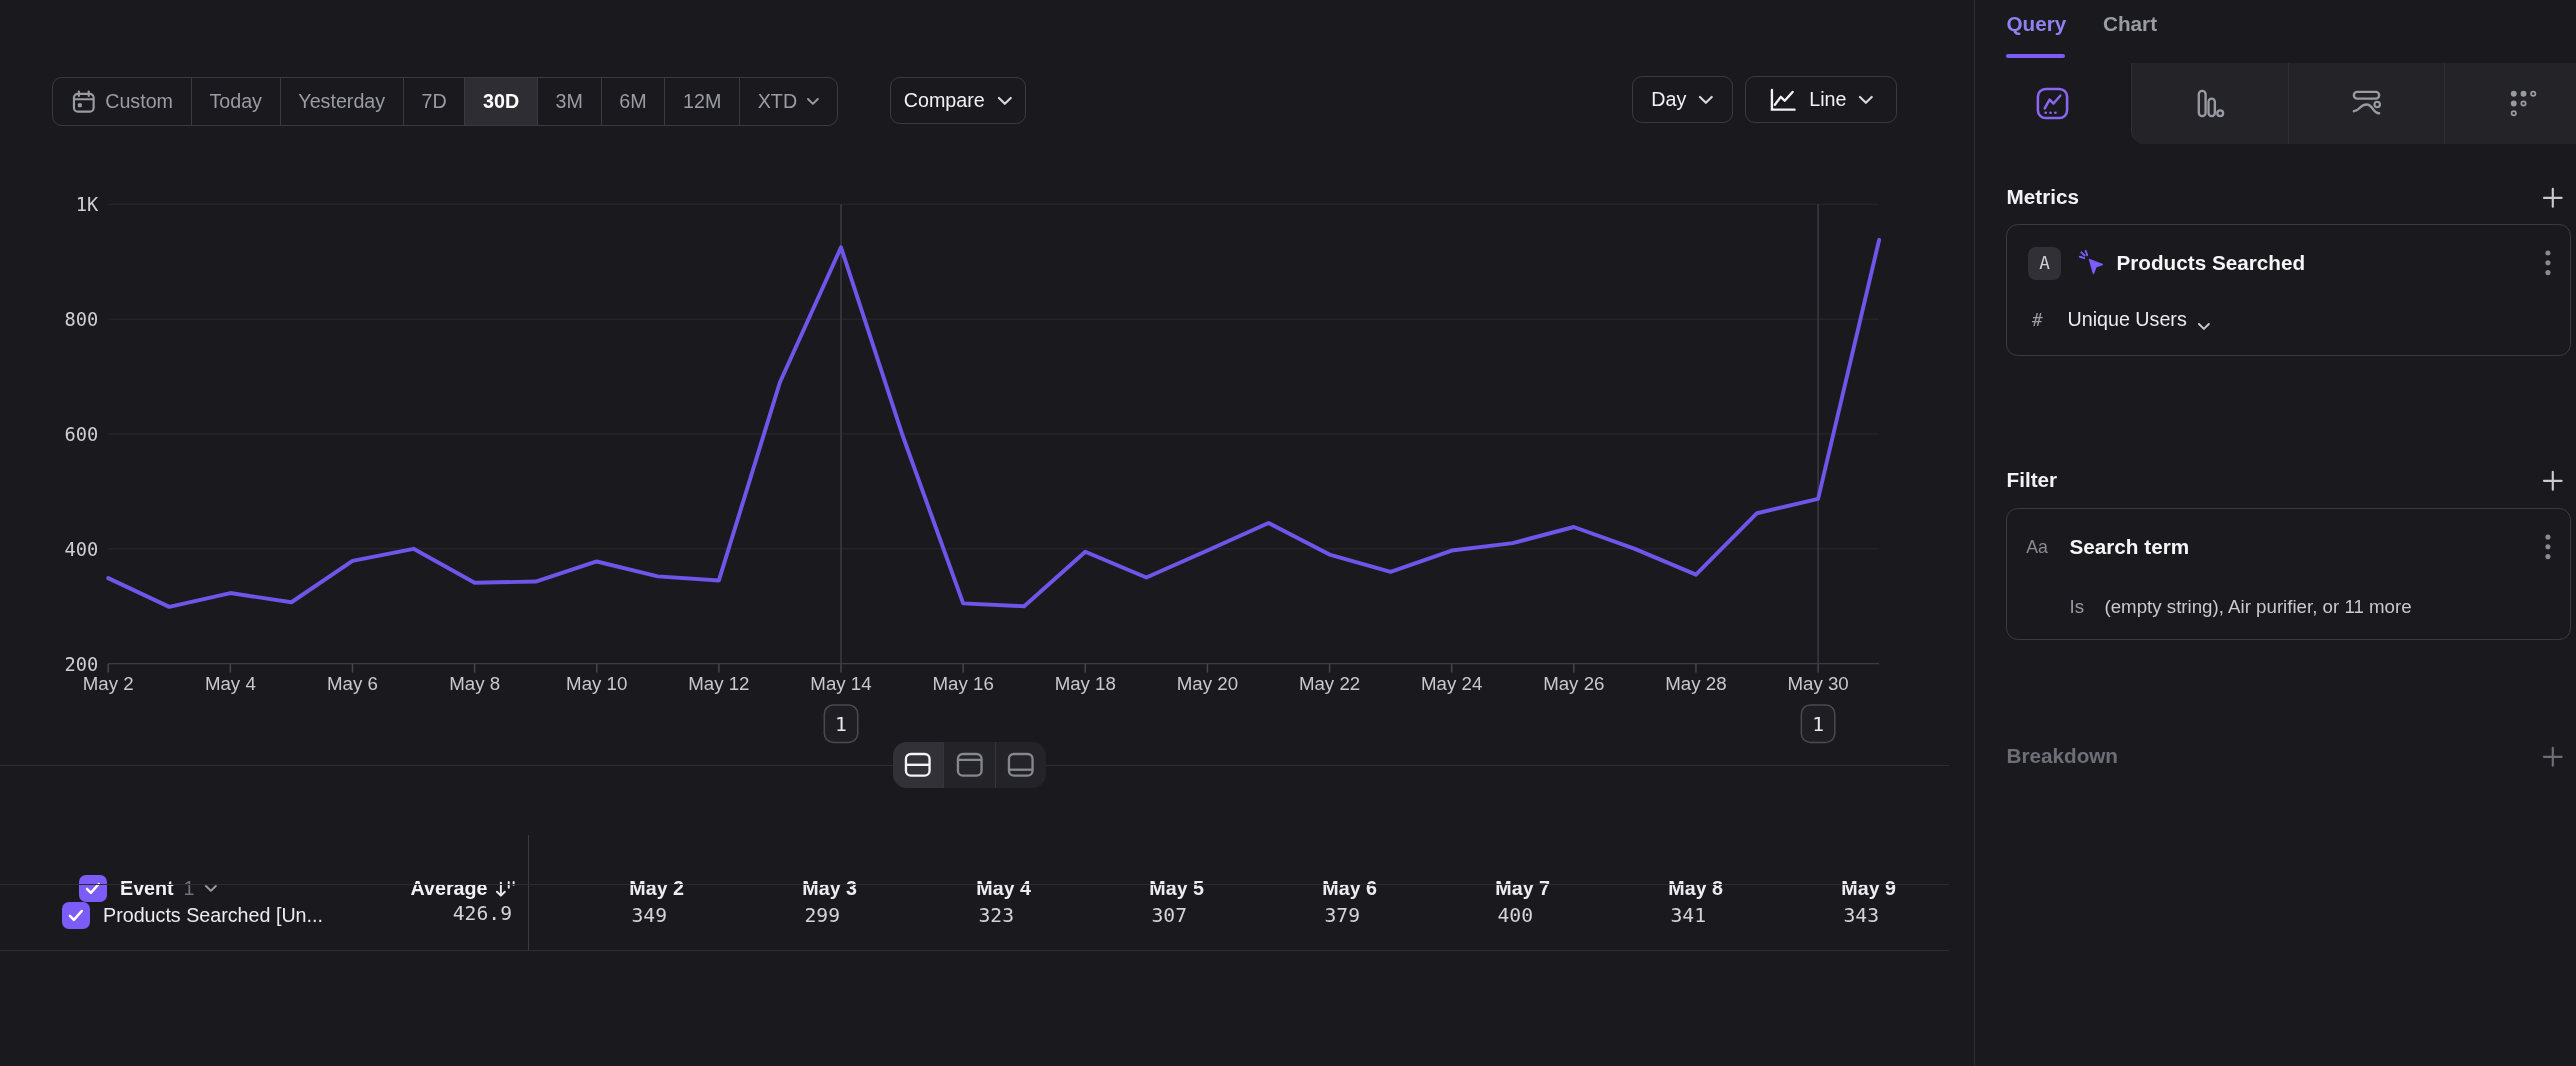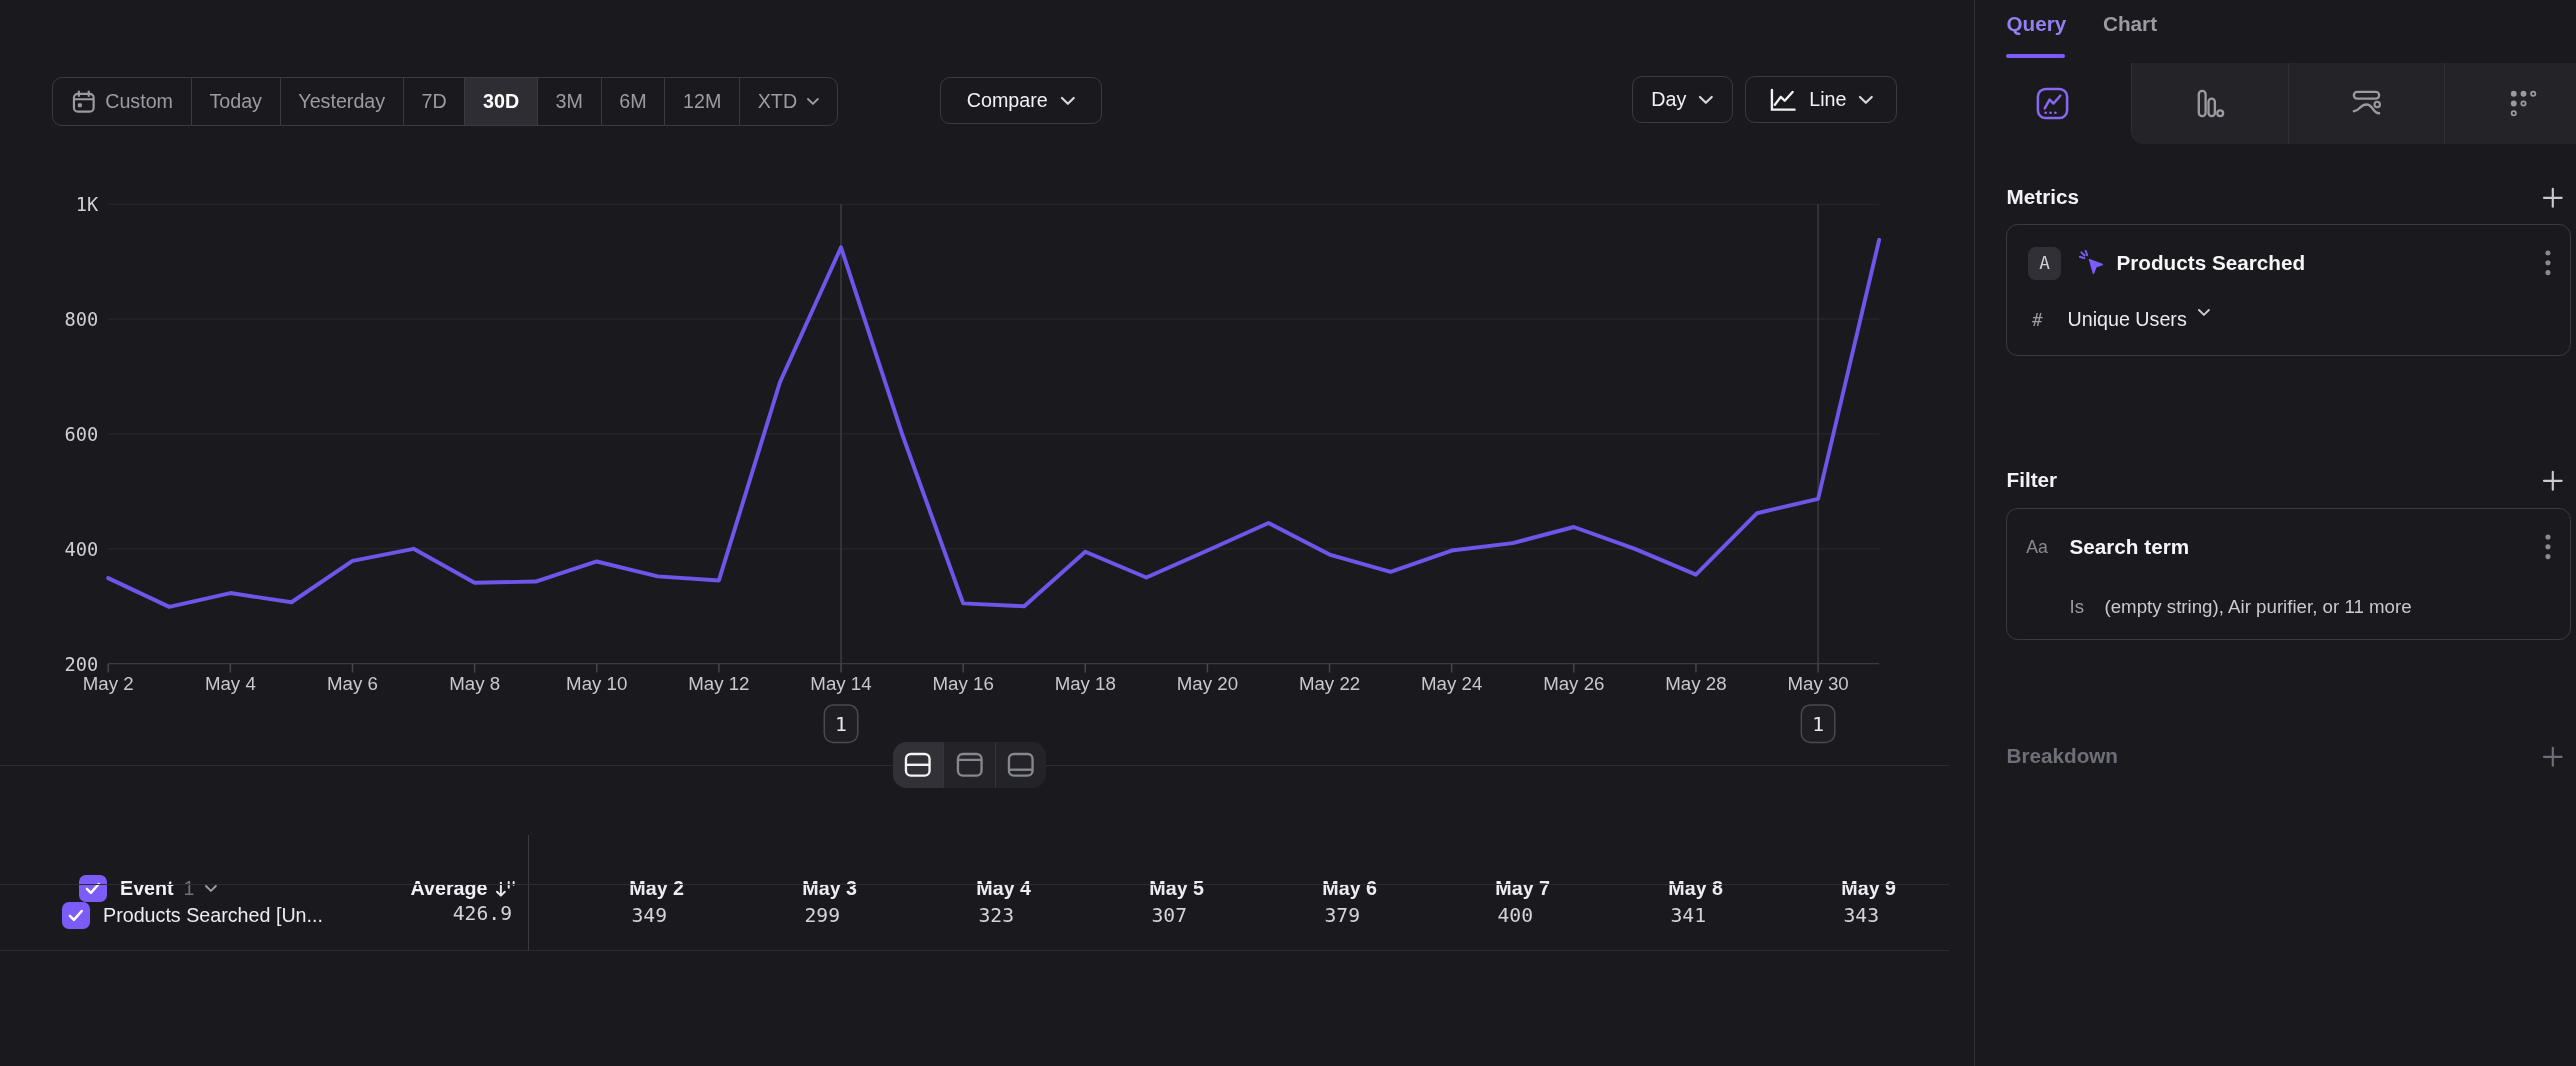--- a/index.html
+++ b/index.html
@@ -12,21 +12,21 @@
 
   
   .seg-control{position:absolute;left:52px;top:77px;height:47px;display:flex;align-items:stretch;
     border:1px solid #3a3a40;border-radius:9.8px;overflow:hidden;}
   .seg{display:flex;align-items:center;justify-content:center;gap:8.9px;padding:0 17.7px;
     color:#9b9ba3;font-size:19.7px;border-right:1px solid #3a3a40;cursor:default;white-space:nowrap;}
   .seg:last-child{border-right:none;}
   .seg.active{background:#2d2d33;color:#ffffff;font-weight:700;}
   .btn{position:absolute;height:47px;display:flex;align-items:center;justify-content:center;gap:11.8px;
     border:1px solid #3a3a40;border-radius:9.8px;color:#f2f2f4;font-size:19.7px;box-sizing:border-box;}
-  #compare-btn{left:940px;top:77px;width:162px;}
+  #compare-btn{left:890px;top:77px;width:136px;}
   #day-btn{left:1632px;top:76px;width:101px;}
   #line-btn{left:1745px;top:76px;width:152px;}
 
   
   #legend{position:absolute;left:0;top:154px;width:1949px;display:flex;justify-content:center;}
   .legend-item{display:flex;align-items:center;gap:13.8px;font-size:18.7px;color:#c6c6cb;}
   .legend-swatch{width:16.7px;height:16.7px;border-radius:4.9px;background:#7f5ff5;}
 
   
   #chart-svg{position:absolute;left:0;top:148px;}
@@ -71,21 +71,21 @@
 
   .section-head{position:absolute;left:31.5px;font-size:20.7px;font-weight:700;color:#f2f2f4;}
   .plus-btn{position:absolute;right:35px;width:25.6px;height:25.6px;display:flex;align-items:center;justify-content:center;}
   .card{position:absolute;left:30.5px;width:565px;height:132px;border:1px solid #3a3a40;border-radius:11.8px;box-sizing:border-box;}
   .card-kebab{position:absolute;right:17.7px;top:23.6px;}
   #metric-letter{position:absolute;left:21.6px;top:21.6px;width:33px;height:33px;border-radius:7.9px;background:#303036;
     color:#d0d0d4;font-size:17.7px;display:flex;align-items:center;justify-content:center;}
   #metric-event-icon{position:absolute;left:69px;top:21.6px;}
   .card-title{position:absolute;left:110px;top:25.6px;font-size:20.7px;font-weight:700;color:#f6f6f8;}
   #metric-agg-hash{position:absolute;left:25.6px;top:85px;font-size:17.7px;color:#9a9aa2;}
-  #metric-agg{position:absolute;left:61px;top:83px;display:flex;align-items:flex-start;gap:9.8px;font-size:19.7px;color:#ececf0;}
+  #metric-agg{position:absolute;left:61px;top:83px;display:flex;align-items:flex-end;gap:9.8px;font-size:19.7px;color:#ececf0;}
   #filter-aa{position:absolute;left:19.7px;top:27.6px;font-size:17.7px;color:#8a8a92;}
   #filter-op{position:absolute;left:63px;top:87px;font-size:18.7px;color:#9a9aa2;}
   #filter-val{position:absolute;left:98px;top:87px;font-size:18.7px;color:#c9c9ce;}
   #breakdown-head{color:#6e6e78;}
 </style>
 </head>
 <body>
 
 <div class="app">
   <div id="main">

